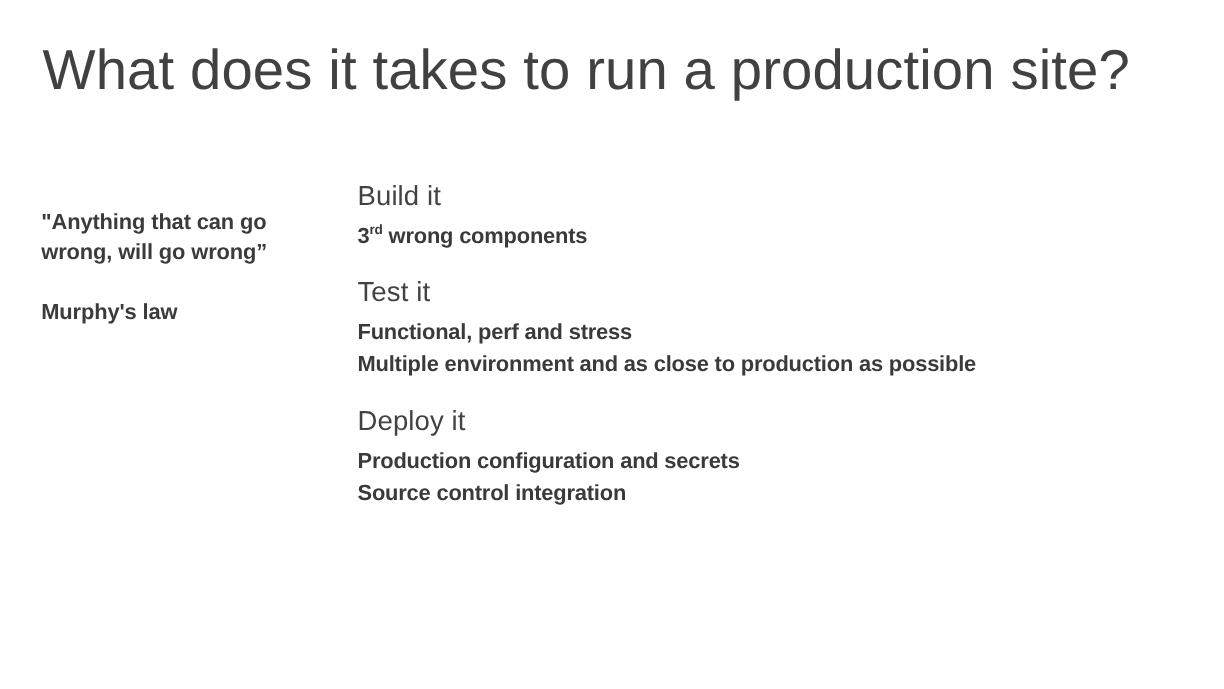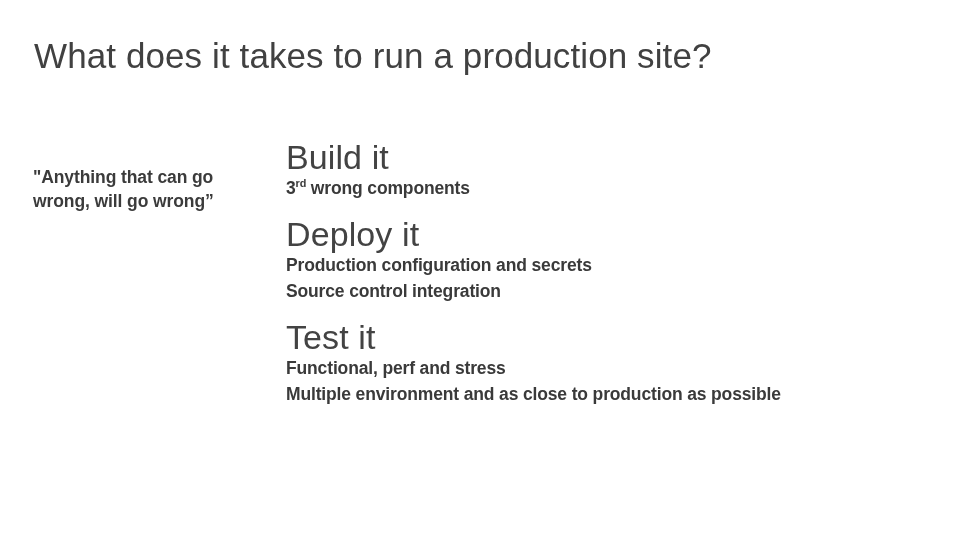--- a/index.html
+++ b/index.html
@@ -22,21 +22,21 @@
     inset: 0;
     background: #ffffff;
   }
 
   
   .slide-title {
     position: absolute;
     left: 34px;
     top: 28px;
     width: 910px;
-    font-size: 35px;
+    font-size: 45px;
     font-weight: 300;
     line-height: 56px;
     letter-spacing: 0.1px;
     color: #414141;
     white-space: nowrap;
   }
 
   
   .quote-col {
     position: absolute;
@@ -69,21 +69,21 @@
   }
 
   .section {
     margin-bottom: 0;
   }
   .section + .section {
     margin-top: 16px;
   }
 
   .section-heading {
-    font-size: 34px;
+    font-size: 22px;
     font-weight: 300;
     line-height: 34px;
     color: #434343;
     letter-spacing: 0.1px;
     margin-bottom: 1px;
   }
 
   .section-line {
     font-size: 17.5px;
     font-weight: 700;
@@ -102,46 +102,47 @@
 </style>
 </head>
 <body>
 
 <div class="slide">
 
   <div class="slide-title">What does it takes to run a production site?</div>
 
   <div class="quote-col">
     <div class="quote-text">"Anything that can go wrong, will go wrong”</div>
+    <div class="quote-attrib">Murphy's law</div>
   </div>
 
   <div class="content-col">
 
     <div class="section">
       <div class="section-heading">Build it</div>
       <div class="section-line">
         <span>3</span><span class="sup">rd</span><span> wrong components</span>
+      </div>
+    </div>
+
+    <div class="section">
+      <div class="section-heading">Test it</div>
+      <div class="section-line">
+        <span>Functional, perf and stress</span>
+      </div>
+      <div class="section-line">
+        <span>Multiple environment and as close to production as possible</span>
       </div>
     </div>
 
     <div class="section">
       <div class="section-heading">Deploy it</div>
       <div class="section-line">
         <span>Production configuration and secrets</span>
       </div>
       <div class="section-line">
         <span>Source control integration</span>
       </div>
     </div>
 
-    <div class="section">
-      <div class="section-heading">Test it</div>
-      <div class="section-line">
-        <span>Functional, perf and stress</span>
-      </div>
-      <div class="section-line">
-        <span>Multiple environment and as close to production as possible</span>
-      </div>
-    </div>
-
 
   </div>
 </div>
 
 </body></html>

